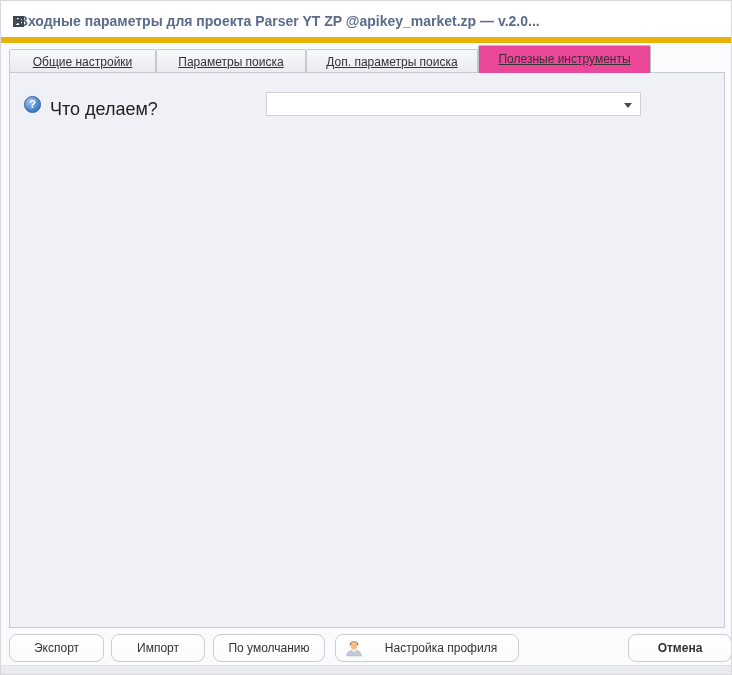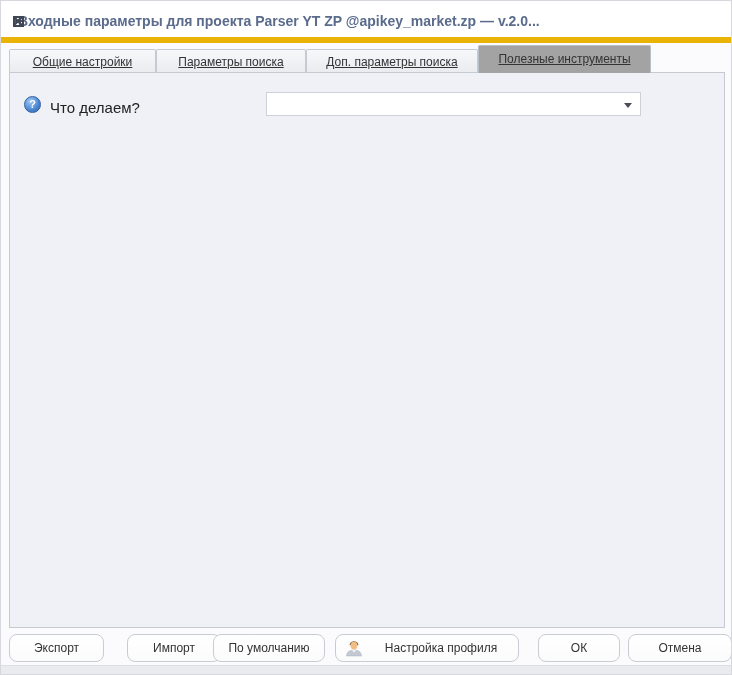--- a/index.html
+++ b/index.html
@@ -26,64 +26,64 @@
   .ctl-max .box{width:11px;height:11px;border:2px solid #3f4654;display:block;}
   .ctl-close{left:685;font-size:16px;font-weight:bold;}
   
   .tab{
     position:absolute;top:48px;height:24px;background:linear-gradient(#f7f8fa,#e9ebef);
     border:1px solid #c5cad2;border-bottom:none;color:#333;font-size:12px;
     display:flex;align-items:center;justify-content:center;
     border-radius:2px 2px 0 0;z-index:1;text-decoration:underline;
   }
   .tab.active{
-    top:44px;height:28px;background:#a3a3a3;border-color:#b9bfc9;z-index:3;
+    top:44px;height:28px;background:#ec4899;border-color:#b9bfc9;z-index:3;
     padding-bottom:1px;
   }
   .tab1{left:8px;width:147px;}
   .tab2{left:155px;width:150px;}
   .tab3{left:305px;width:172px;}
   .tab4{left:477px;width:173px;}
   
   .panel{
     position:absolute;left:8px;top:71px;width:716px;height:556px;
     background:#eff1f6;border:1px solid #c5cad2;z-index:2;
   }
   .help-icon{
     position:absolute;left:14px;top:23px;width:17px;height:17px;border-radius:50%;
     background:radial-gradient(circle at 35% 28%,#9ec9f2,#4c86d2 60%,#2f66ac);
     border:1px solid #2d5e9e;color:#fff;font-size:11px;font-weight:bold;
     display:flex;align-items:center;justify-content:center;line-height:1;
   }
   .q-label{
-    position:absolute;left:40px;top:26px;font-size:15px;color:#222;
+    position:absolute;left:40px;top:26px;font-size:18px;color:#222;
   }
   .combo{
     position:absolute;left:256px;top:19px;width:375px;height:24px;background:#fff;
     border:1px solid #cdd2da;display:flex;align-items:center;
     padding:0 22px 0 6px;font-size:12px;color:#333;cursor:default;
   }
   .combo .arrow{
     position:absolute;right:8px;top:10px;width:0;height:0;
     border-left:4px solid transparent;border-right:4px solid transparent;
     border-top:5px solid #4a4f57;
   }
   
   .btn{
     position:absolute;top:633px;height:28px;background:linear-gradient(#ffffff,#fbfbfc);
     border:1px solid #c8ccd3;border-radius:8px;color:#333;font-size:12px;
     display:flex;align-items:center;justify-content:center;cursor:default;
   }
   .btn-export{left:8px;width:95px;}
-  .btn-import{left:126px;width:94px;}
+  .btn-import{left:110px;width:94px;}
   .btn-default{left:212px;width:112px;}
   .btn-profile{left:334px;width:184px;justify-content:flex-start;padding-left:8px;}
   .btn-profile .label{flex:1;text-align:center;}
   .btn-ok{left:537px;width:82px;}
-  .btn-cancel{left:627px;width:104px;}
+  .btn-cancel{left:627px;width:104px;font-weight:bold;}
   .person-icon{width:20px;height:20px;display:block;}
   
   .bottom-strip{
     position:absolute;left:0;top:664px;width:100%;height:11px;
     background:#e9ebee;border-top:1px solid #dcdee2;
   }
 </style>
 </head>
 <body>
 
@@ -137,22 +137,19 @@
   </div>
   <div class="btn btn-profile">
     <svg class="person-icon" viewBox="0 0 20 20">
       <path d="M5.6,7.2 a4.4,4 0 1 1 8.8,0 z" fill="#8a6a3f"></path>
       <ellipse cx="10" cy="7.6" rx="3.4" ry="3.9" fill="#f0bd86"></ellipse>
       <path d="M2.5,18 q0.2,-6 7.5,-6 q7.3,0 7.5,6 z" fill="#c3c9d4" stroke="#a9b0bd" stroke-width="0.5"></path>
       <path d="M8,12.3 l2,2.2 l2,-2.2 q-2,-0.7 -4,0 z" fill="#f4f6f9"></path>
     </svg>
     <span class="label">Настройка профиля</span>
   </div>
-  <div class="btn btn-ok">
-    <span>ОК</span>
-  </div>
   <div class="btn btn-cancel">
     <span>Отмена</span>
   </div>
 
   <div class="bottom-strip"></div>
 
 </div>
 
 </body></html>

